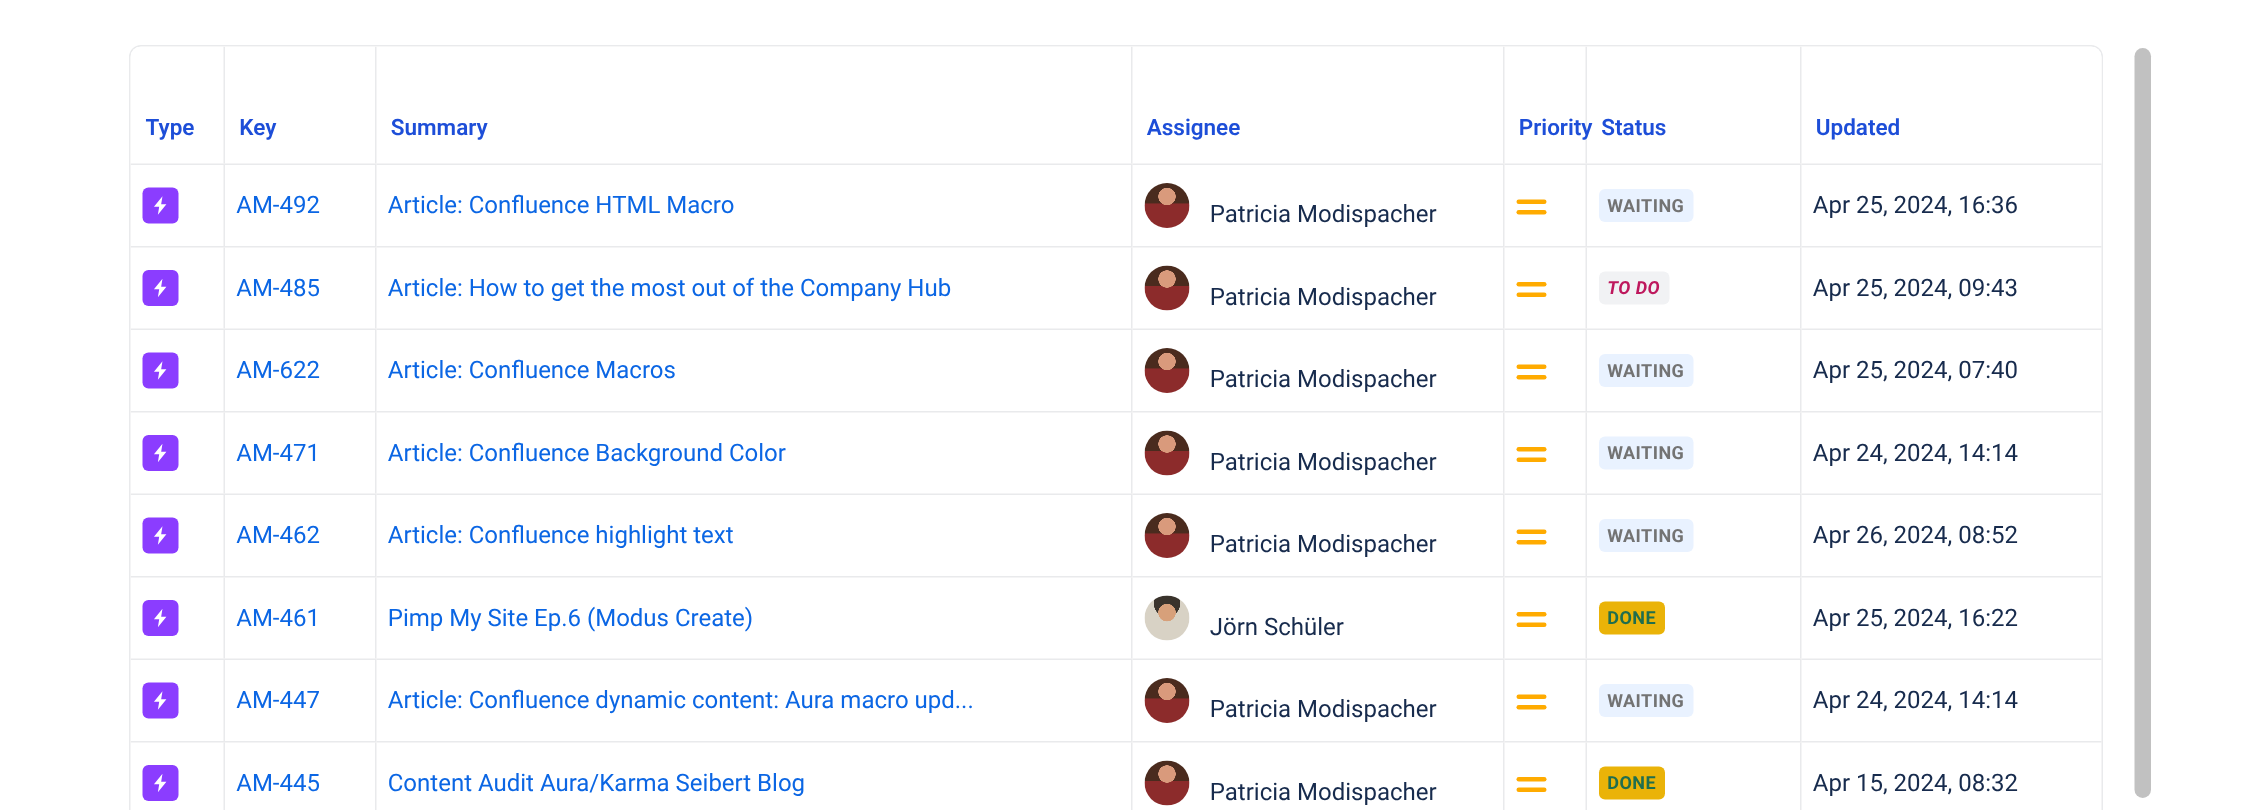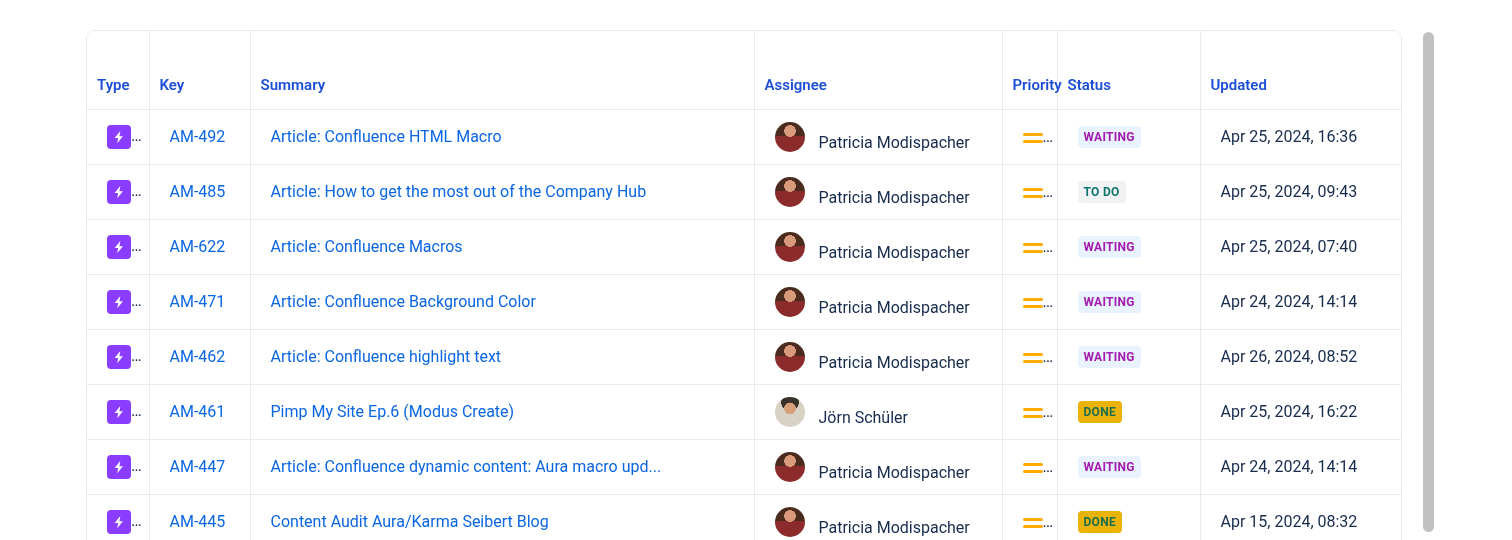--- a/index.html
+++ b/index.html
@@ -42,21 +42,21 @@
       padding: 12px 10px 14px 10px;
       border-bottom: 1px solid #e9eaec;
       border-left: 1px solid #e9eaec;
       vertical-align: bottom;
       background: #fff;
       line-height: 1.25;
       height: 78px;
     }
     thead th:first-child { border-left: none; }
     tbody td {
-      padding: 12px 20px;
+      padding: 12px 8px;
       border-bottom: 1px solid #e9eaec;
       border-left: 1px solid #e9eaec;
       vertical-align: middle;
       height: 53px;
       white-space: nowrap;
       overflow: hidden;
       text-overflow: ellipsis;
       font-size: 16px;
       margin-left: 32px;
     }
@@ -118,22 +118,22 @@
 
     .lozenge {
       display: inline-block;
       font-size: 12px;
       font-weight: 700;
       letter-spacing: 0.3px;
       padding: 4px 6px;
       border-radius: 4px;
       text-transform: uppercase;
     }
-    .loz-waiting { background:#E9F2FF; color:#a21caf; }
-    .loz-todo { background:#F1F2F4; color:#0f766e; }
+    .loz-waiting { background:#E9F2FF; color:#737373; }
+    .loz-todo { background:#F1F2F4; color:#be185d;font-style:italic; }
     .loz-done { background:#eab308; color:#206E4E; }
 
     .updated-txt { font-size:16px; color:#172B4D; }
 
     .scrollbar {
       position: absolute;
       right: 78px;
       top: 32px;
       width: 11px;
       height: 500px;

